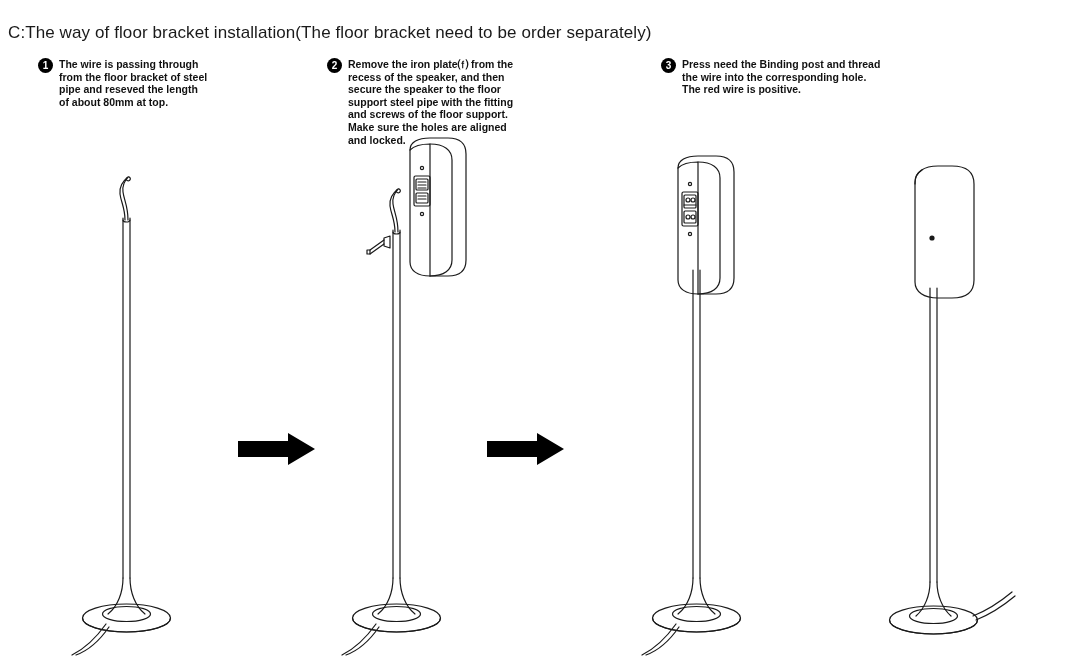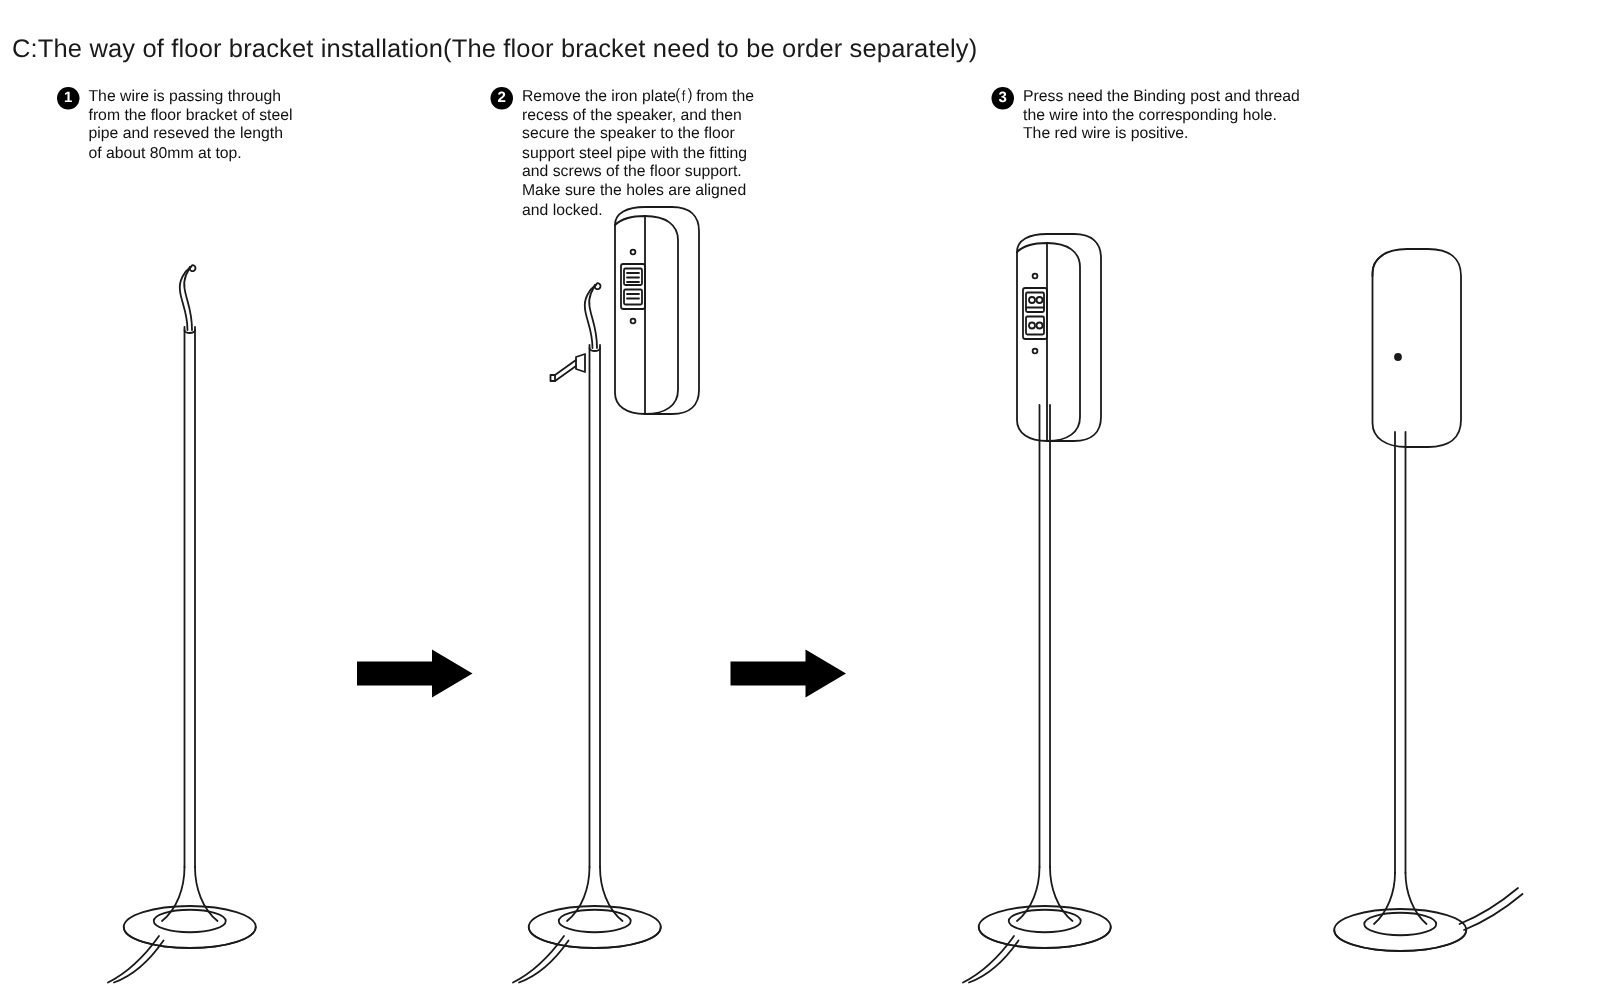--- a/index.html
+++ b/index.html
@@ -45,20 +45,21 @@
     text-align: center;
   }
   .step-text {
     position: absolute;
     left: 21px;
     top: 0px;
     font-size: 10.5px;
     line-height: 12.6px;
     color: #111111;
     white-space: pre-line;
+    font-weight: bold;
   }
 
   #step-1 { left: 38px; top: 58px; width: 190px; }
   #step-2 { left: 327px; top: 58px; width: 200px; }
   #step-3 { left: 661px; top: 58px; width: 230px; }
 
   .arrow {
     position: absolute;
     width: 78px;
     height: 34px;

